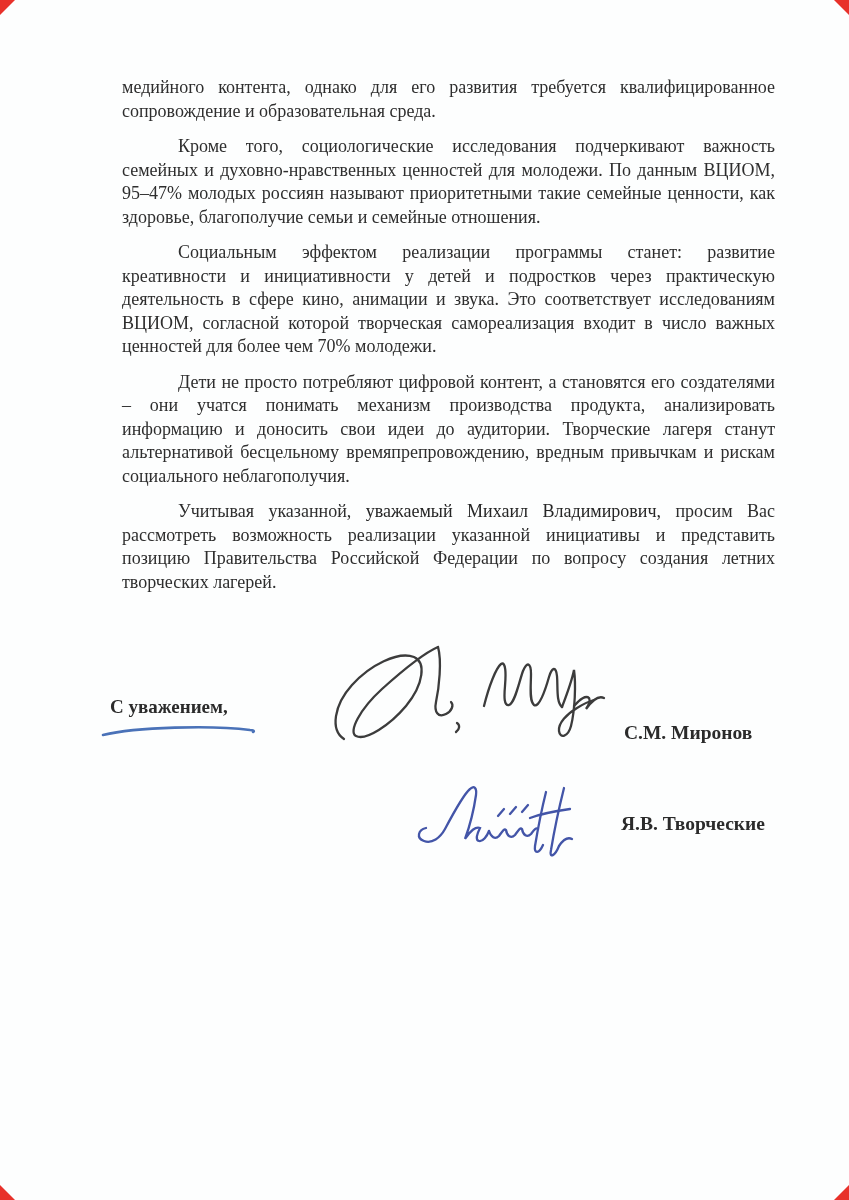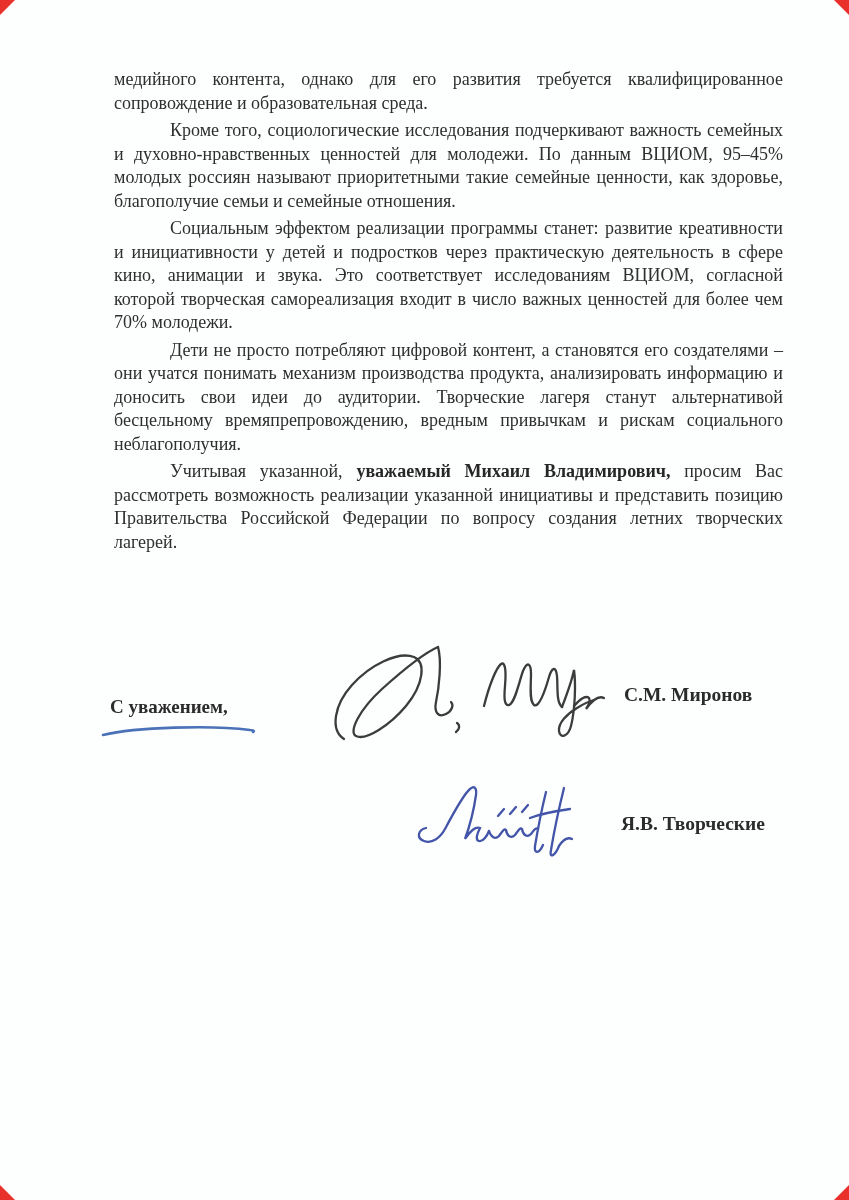--- a/index.html
+++ b/index.html
@@ -30,23 +30,23 @@
   .letter-body {
     position: absolute;
     left: 110px;
     top: 64px;
     width: 677px;
     color: var(--text);
     font-size: 18px;
     line-height: 23.5px;
     text-align: justify;
   }
-  .letter-body p.para { margin: 4px; }
+  .letter-body p.para { margin: 12px; }
   .letter-body p.para.indent { text-indent: 56px; }
-  .letter-body b { font-weight: bold; color: #262626; }
+  .letter-body b { font-weight: normal; color: #262626; }
 
   .closing {
     position: absolute;
     left: 110px;
     top: 696px;
     font-size: 19px;
     font-weight: bold;
     color: #2b2b2b;
   }
   .closing-underline {
@@ -70,36 +70,36 @@
     width: 182px;
     height: 81px;
   }
   .signer-name {
     position: absolute;
     font-size: 19.5px;
     font-weight: bold;
     color: #2b2b2b;
     white-space: nowrap;
   }
-  .name-mironov    { left: 624px; top: 684px; }
+  .name-mironov    { left: 624px; top: 722px; }
   .name-lantratova { left: 621px; top: 813px; }
 </style>
 </head>
 <body>
 
 <div class="page">
 
   <div class="corner tl"></div>
   <div class="corner tr"></div>
   <div class="corner bl"></div>
   <div class="corner br"></div>
 
   <div class="letter-body" id="paragraphs">
       <p class="para"><span>медийного контента, однако для его развития требуется квалифицированное сопровождение и образовательная среда.</span></p>
-      <p class="para indent"><span>Кроме того, социологические исследования подчеркивают важность семейных и духовно-нравственных ценностей для молодежи. По данным ВЦИОМ, 95–45% молодых россиян называют приоритетными такие семейные ценности, как здоровье, благополучие семьи и семейные отношения.</span></p>
+      <p class="para indent"><span>Кроме того, социологические исследования подчеркивают важность семейных и духовно-нравственных ценностей для молодежи. По данным ВЦИОМ, 95–47% молодых россиян называют приоритетными такие семейные ценности, как здоровье, благополучие семьи и семейные отношения.</span></p>
       <p class="para indent"><span>Социальным эффектом реализации программы станет: развитие креативности и инициативности у детей и подростков через практическую деятельность в сфере кино, анимации и звука. Это соответствует исследованиям ВЦИОМ, согласной которой творческая самореализация входит в число важных ценностей для более чем 70% молодежи.</span></p>
       <p class="para indent"><span>Дети не просто потребляют цифровой контент, а становятся его создателями – они учатся понимать механизм производства продукта, анализировать информацию и доносить свои идеи до аудитории. Творческие лагеря станут альтернативой бесцельному времяпрепровождению, вредным привычкам и рискам социального неблагополучия.</span></p>
       <p class="para indent"><span>Учитывая указанной, </span><b>уважаемый Михаил Владимирович,</b><span> просим Вас рассмотреть возможность реализации указанной инициативы и представить позицию Правительства Российской Федерации по вопросу создания летних творческих лагерей.</span></p>
     </div>
 
   <div class="closing">С уважением,</div>
 
   <svg class="closing-underline" viewBox="0 0 160 18" fill="none">
     <path d="M3,13 C36,5 112,3 150,8 C153,8 155,9 153,10" stroke="var(--underline-blue)" stroke-width="2.6" stroke-linecap="round"></path>
   </svg>

